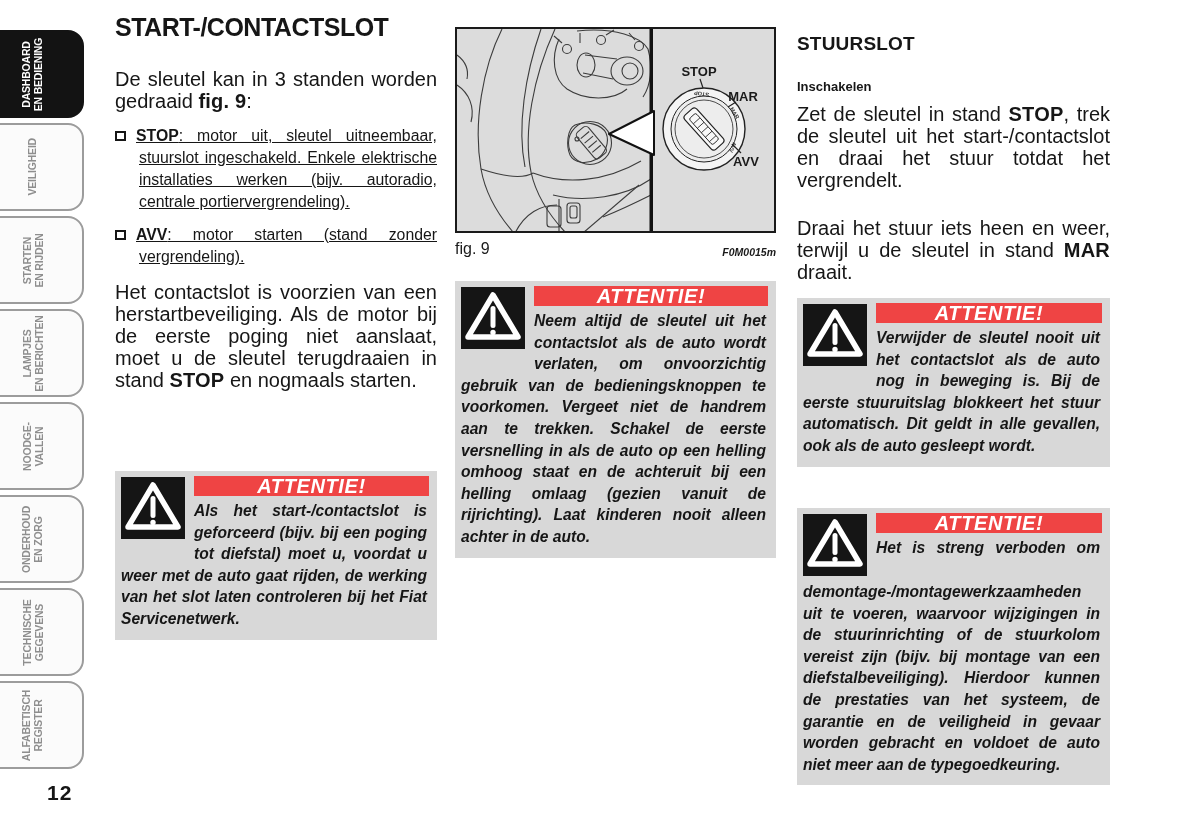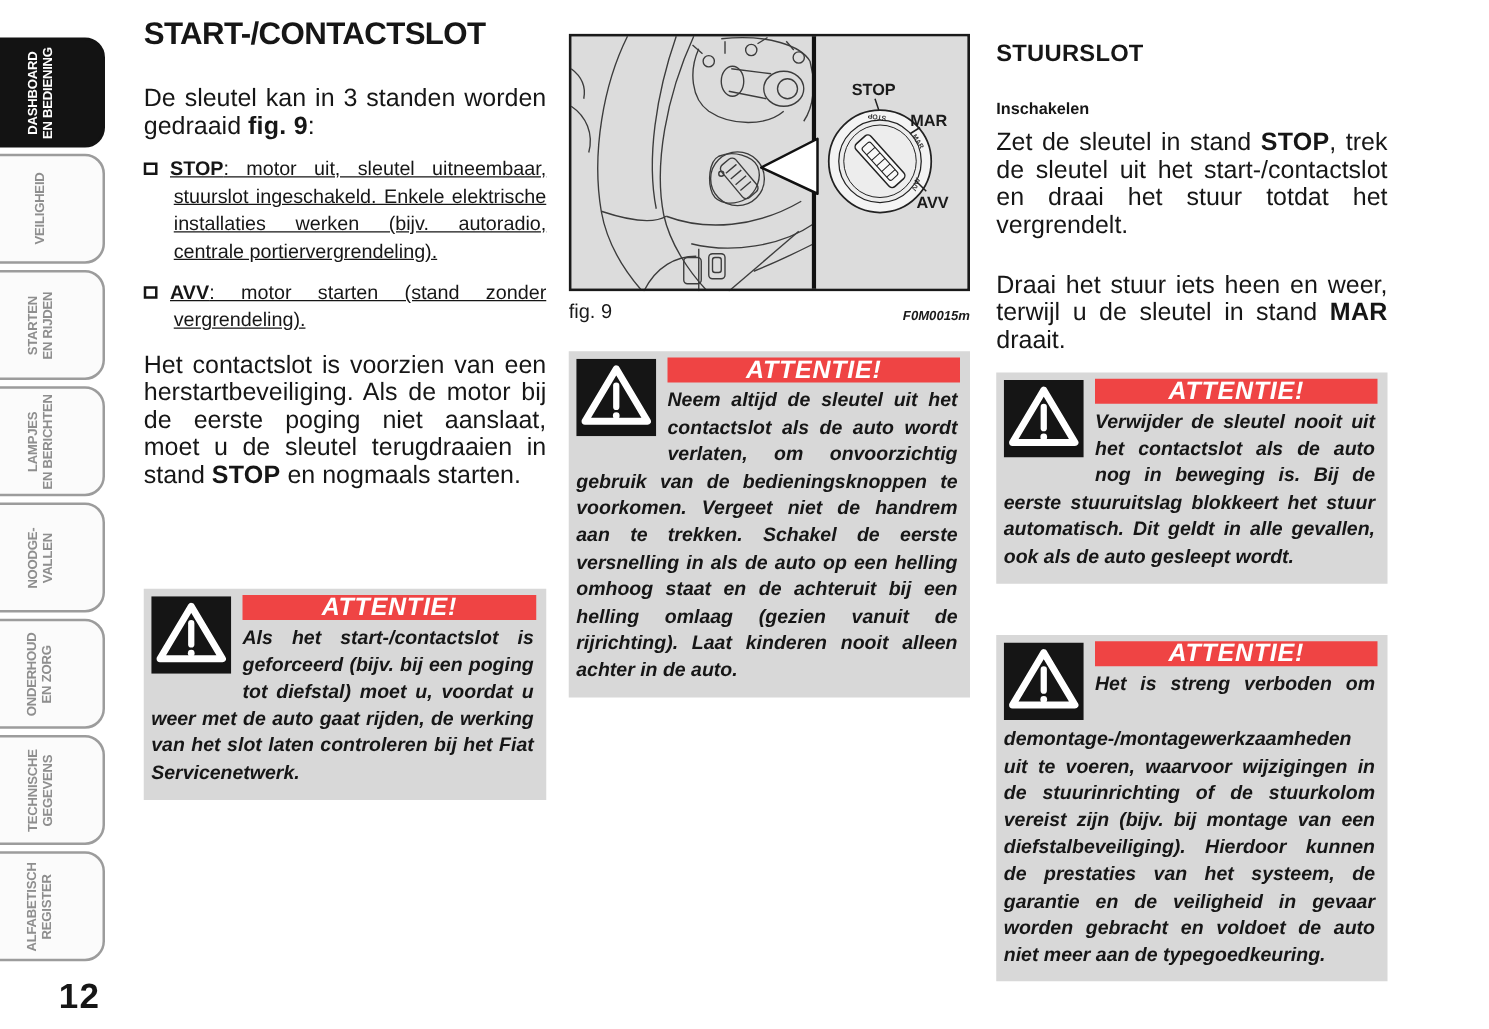--- a/index.html
+++ b/index.html
@@ -8,21 +8,21 @@
 
   
   .tab{position:absolute;left:-18px;width:102px;height:88px;background:#fbfbfb;
        border:2.5px solid #9c9c9c;border-radius:0 16px 16px 0;box-sizing:border-box;}
   .tab.active{background:#131313;border-color:#131313;}
   .tab-inner{position:absolute;inset:0;display:flex;align-items:center;justify-content:center;}
   .tab-label{transform:rotate(-90deg);text-align:center;font-weight:bold;font-size:10.5px;
              line-height:11.5px;letter-spacing:-0.2px;color:#8e8e8e;white-space:nowrap;}
   .tab.active .tab-label{color:#fff;}
 
-  .pagenum{position:absolute;left:47px;top:781px;font-size:28px;font-weight:bold;letter-spacing:1px;}
+  .pagenum{position:absolute;left:47px;top:781px;font-size:21px;font-weight:bold;letter-spacing:1px;}
 
   
   .col{position:absolute;top:0;}
   #col1{left:115px;top:13px;width:322px;height:790px;}
   #col2{left:455px;top:27px;width:321px;height:790px;}
   #col3{left:797px;top:33px;width:313px;height:790px;}
 
   .title{font-size:25px;font-weight:bold;letter-spacing:-0.5px;margin:0 0 26px 0;}
   .h2{font-size:19px;font-weight:bold;margin:0 0 24px 0;letter-spacing:0.2px;}
   .h3{font-size:13px;font-weight:bold;margin:0 0 9px 0;}

